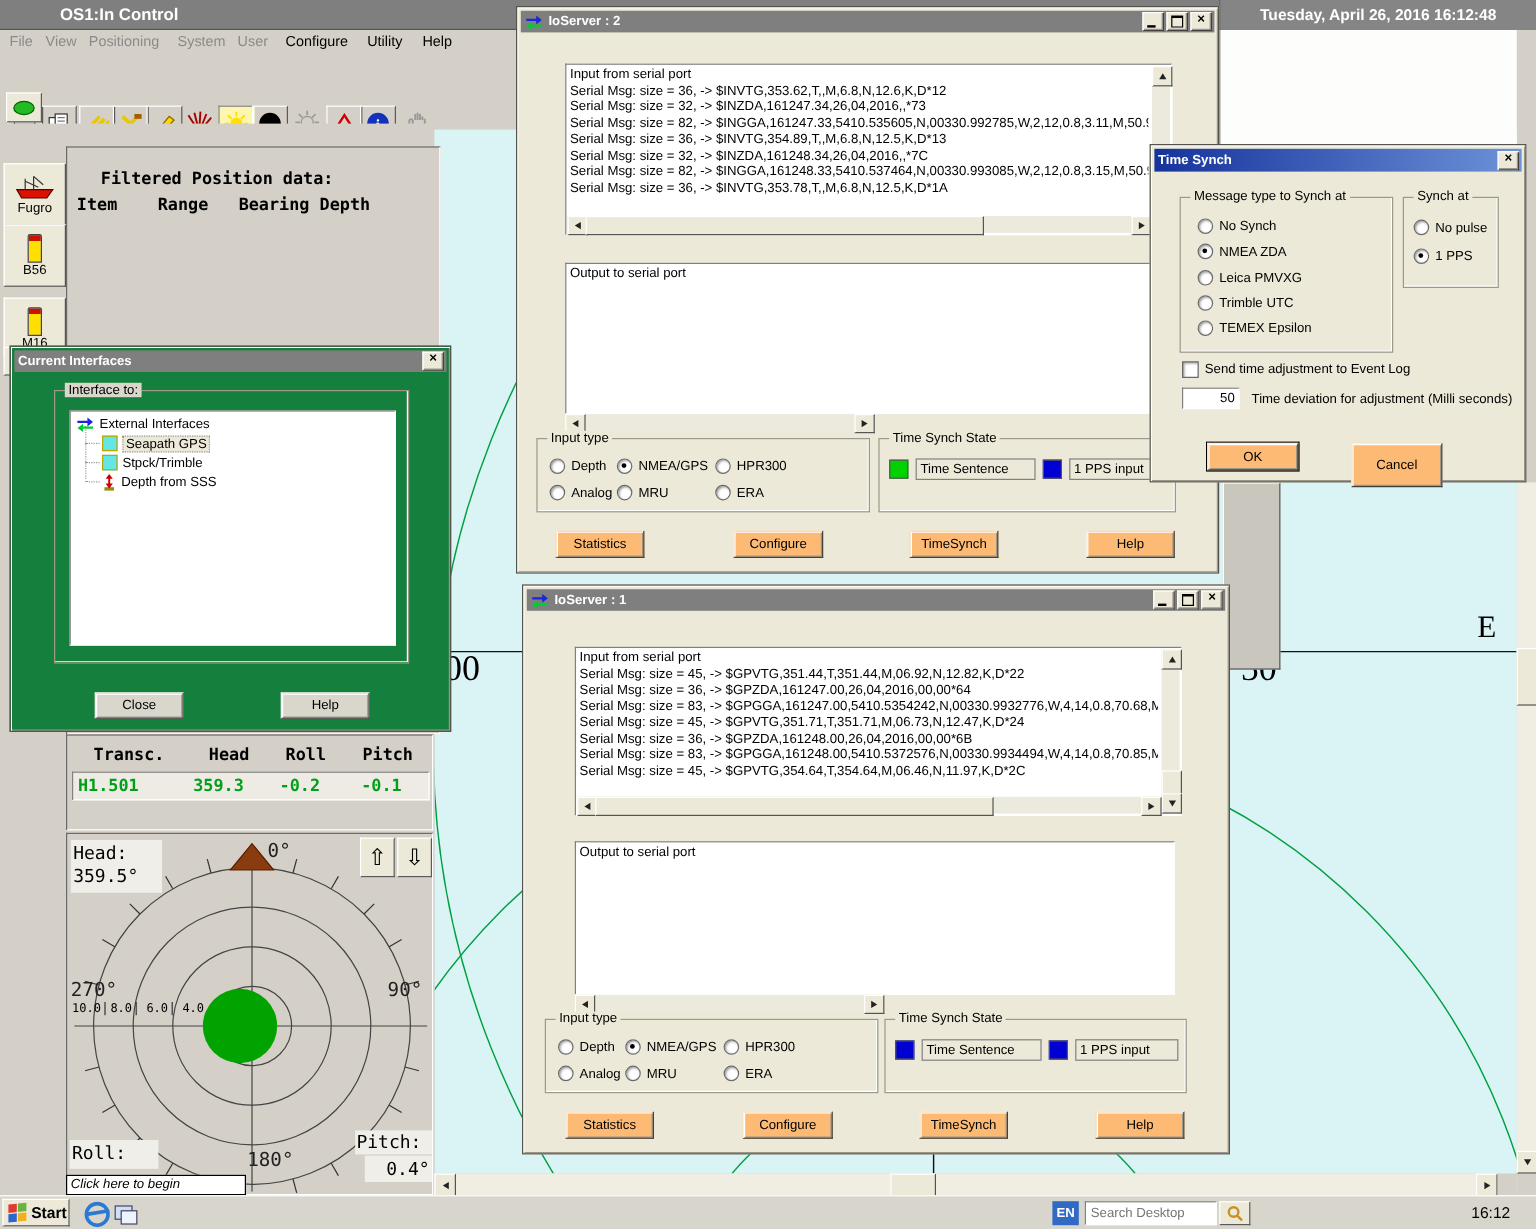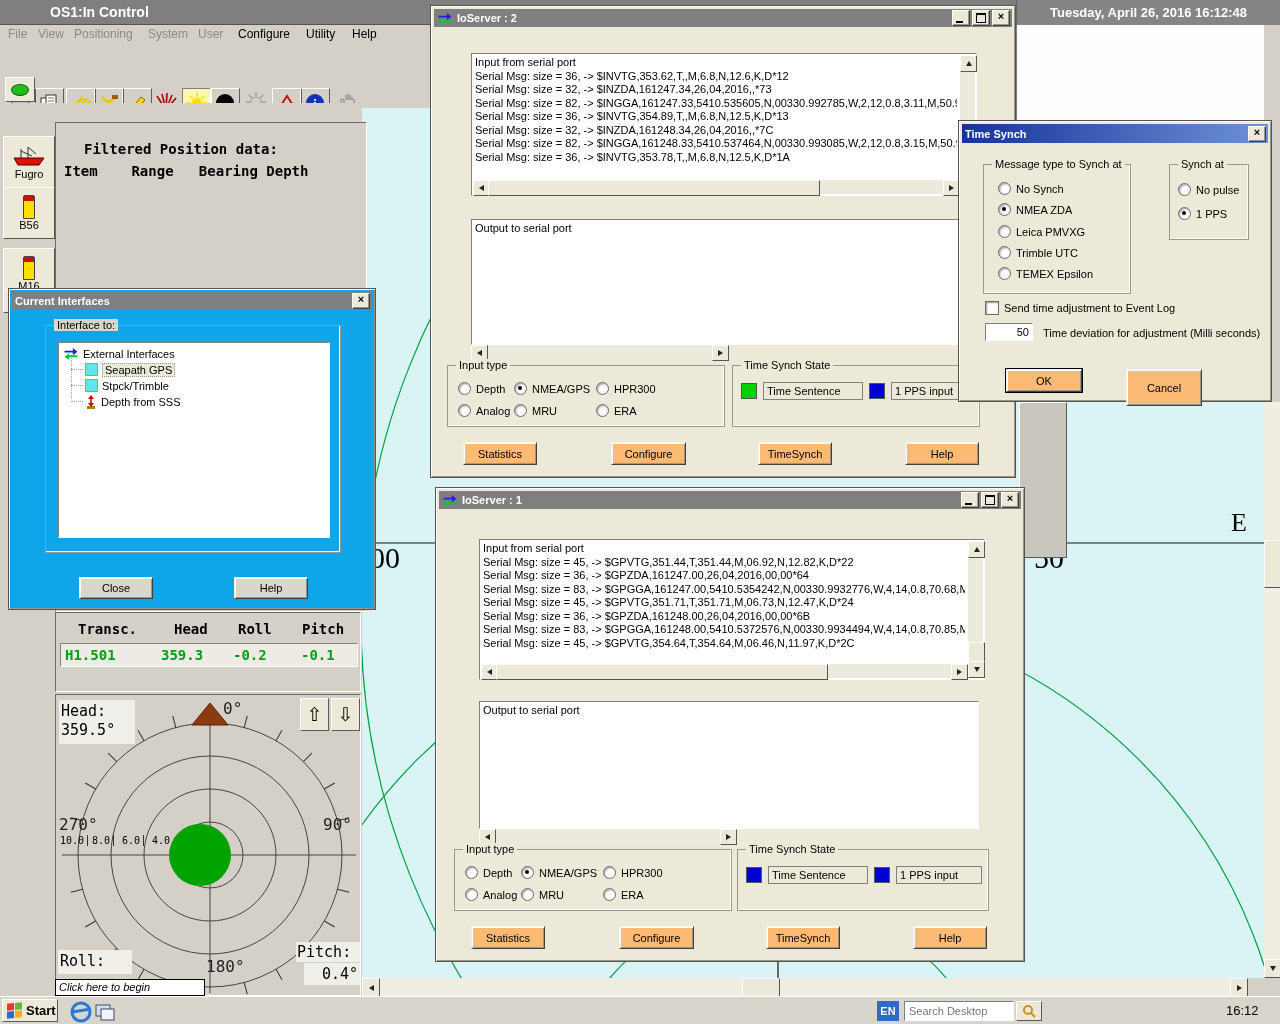--- a/index.html
+++ b/index.html
@@ -531,21 +531,21 @@
     <span class="a" style="left:136px;top:17px;width:16px;height:16px;background:#0000d2;border:1px solid #555;"></span>
     <span class="a" style="left:158px;top:16px;width:86px;height:18px;border:1px solid #808080;padding:2px 0 0 3px;">1 PPS input</span>
   </div>
 
   <div class="btn a" style="left:35px;top:438px;width:74px;height:23px;">Statistics</div>
   <div class="btn a" style="left:183px;top:438px;width:75px;height:23px;">Configure</div>
   <div class="btn a" style="left:330px;top:438px;width:74px;height:23px;">TimeSynch</div>
   <div class="btn a" style="left:477px;top:438px;width:74px;height:23px;">Help</div>
 </div>
 
-<div class="a dialog" style="left:8px;top:288px;width:368px;height:322px;background:#0ea5e9;z-index:5;">
+<div class="a dialog" style="left:8px;top:288px;width:368px;height:322px;background:#15803d;z-index:5;">
   <div class="tb a" style="left:3px;top:3px;right:3px;height:18px;">
     <span>Current Interfaces</span>
     <span class="tbtns">
         <span class="tbtn ic-x"></span>
       </span>
   </div>
   <div class="a grp" style="left:36px;top:36px;width:296px;height:228px;">
     <span class="glabel" style="background:#d9d6cb;">Interface to:</span>
     <div class="a lb" style="left:12px;top:16px;width:272px;height:196px;">
       <div class="a" style="left:12px;top:12px;height:44px;border-left:1px dotted #999;"></div>
@@ -581,21 +581,21 @@
   <div class="btn a" style="left:225px;top:288px;width:74px;height:22px;background:#d9d6cb;">Help</div>
 </div>
 
 <div class="a dialog" style="left:958px;top:120px;width:314px;height:282px;z-index:6;">
   <div class="tb act a" style="left:3px;top:3px;right:3px;height:19px;">
     <span>Time Synch</span>
     <span class="tbtns">
         <span class="tbtn ic-x"></span>
       </span>
   </div>
-  <div class="a grp" style="left:24px;top:43px;width:148px;height:130px;">
+  <div class="a grp" style="left:24px;top:43px;width:178px;height:130px;">
     <span class="glabel">Message type to Synch at</span>
     <label class="ropt" style="left:14px;top:17px;">
         <span class="rdot"></span>
         <span>No Synch</span>
       </label>
     <label class="ropt sel" style="left:14px;top:38px;">
         <span class="rdot"></span>
         <span>NMEA ZDA</span>
       </label>
     <label class="ropt" style="left:14px;top:60px;">

